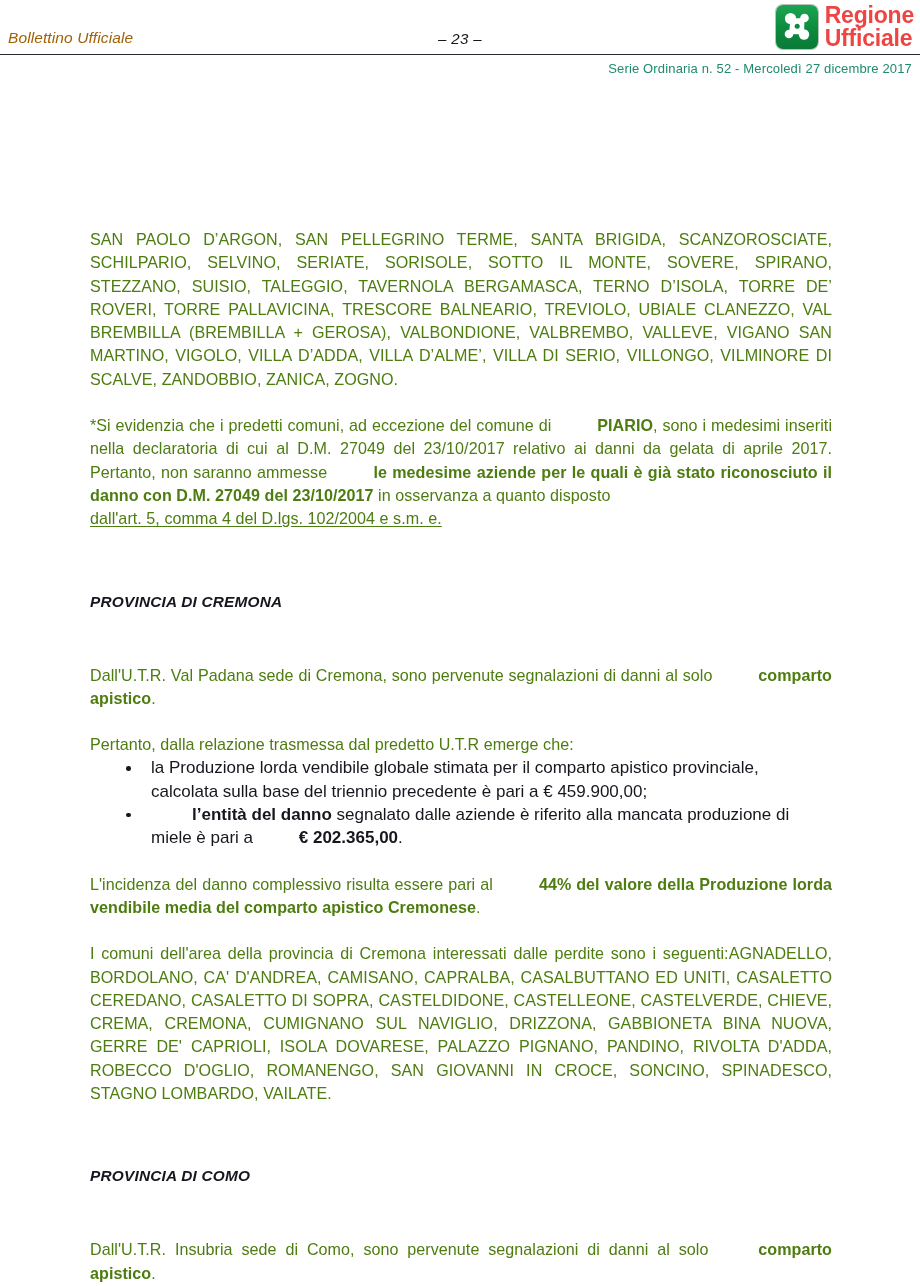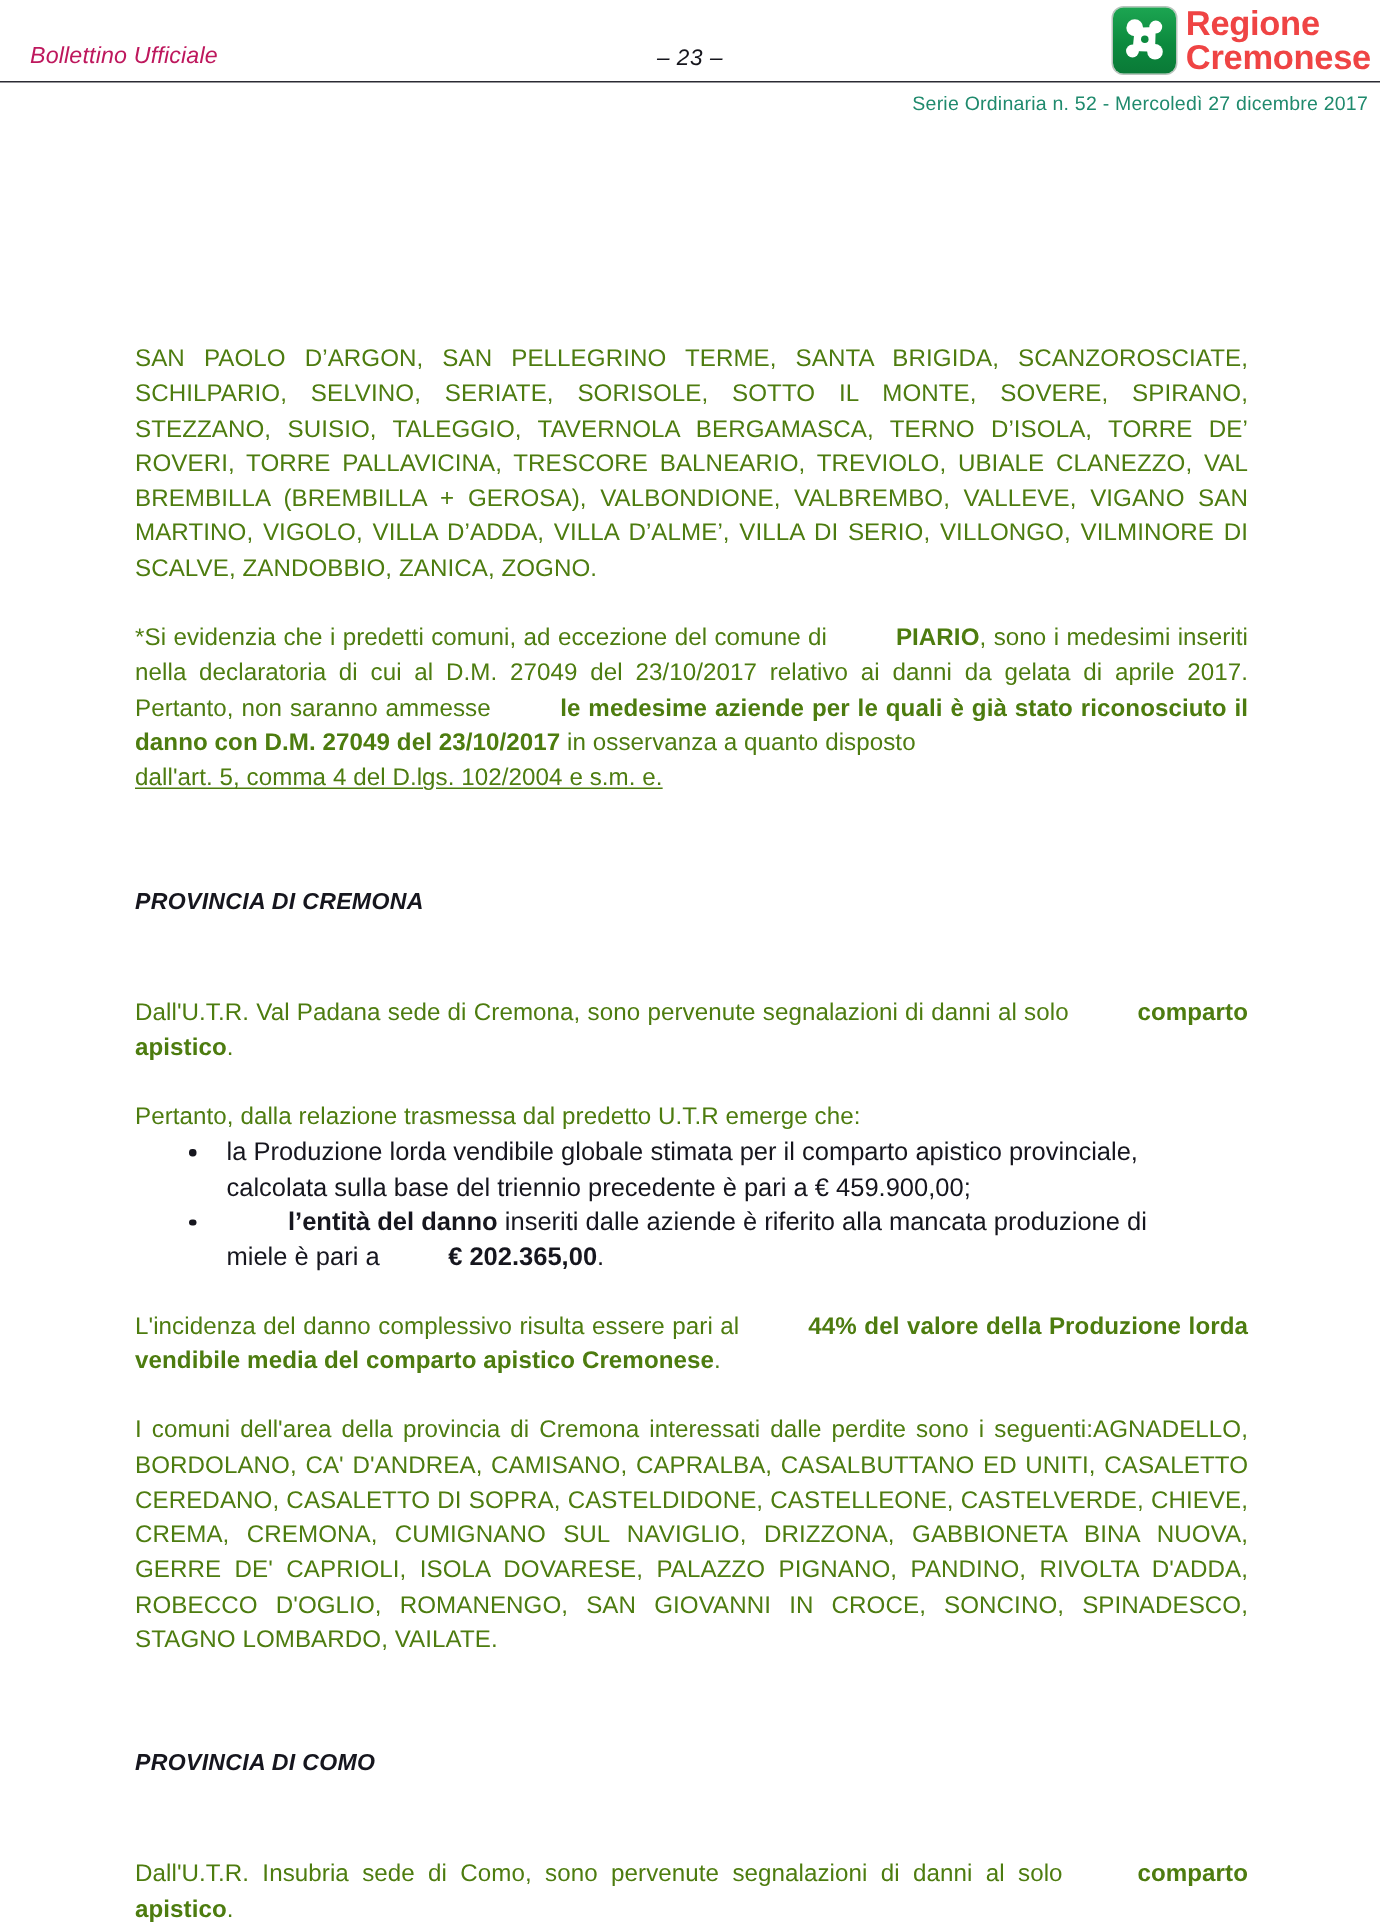--- a/index.html
+++ b/index.html
@@ -20,23 +20,22 @@
     height: 92px;
     width: 920px;
   }
   .bollettino {
     position: absolute;
     left: 8px;
     top: 29px;
     font-style: italic;
     font-size: 15.5px;
     letter-spacing: 0.1px;
-    color: #be185d;
+    color: #a16207;
     white-space: nowrap;
-    margin-left: 12px;
   }
   .page-number {
     position: absolute;
     left: 0;
     top: 30px;
     width: 920px;
     text-align: center;
     font-size: 15px;
     color: #15151c;
     letter-spacing: 0.4px;
@@ -166,21 +165,21 @@
           <path d="M14.5 13.5 L28.5 13.0 L28.0 29.5 L13.0 29.0 Z"></path>
           <circle cx="21.0" cy="21.0" r="6.2"></circle>
         </g>
         <g fill="#0c8a3e">
           <circle cx="21.2" cy="21.2" r="2.5"></circle>
         </g>
       </svg>
     </div>
     <div class="logo-text">
       <span>Regione</span>
-      <span>Cremonese</span>
+      <span>Ufficiale</span>
     </div>
   </div>
 
   <div class="header-rule"></div>
 
   <div class="serie-line">Serie Ordinaria n. 52 - Mercoledì 27 dicembre 2017</div>
 </div>
 
 <div class="content">
 
@@ -197,21 +196,21 @@
   <div class="spacer-lg"></div>
 
   <p class="para"><span>Dall'U.T.R. Val Padana sede di Cremona, sono pervenute segnalazioni di danni al solo </span><b>comparto apistico</b><span>.</span></p>
 
   <div class="spacer-sm"></div>
 
   <p class="para">Pertanto, dalla relazione trasmessa dal predetto U.T.R  emerge che:</p>
 
   <ul class="bullets">
     <li><span>la Produzione lorda vendibile globale stimata per il comparto apistico provinciale,</span><span class="lastline"><span>calcolata sulla base del triennio precedente è pari a  € </span><span>459.900,00;</span></span></li>
-    <li><b>l’entità del danno</b><span> inseriti dalle aziende è riferito alla mancata produzione di</span><span class="lastline"><span>miele è pari a  </span><b>€ 202.365,00</b><span>.</span></span></li>
+    <li><b>l’entità del danno</b><span> segnalato dalle aziende è riferito alla mancata produzione di</span><span class="lastline"><span>miele è pari a  </span><b>€ 202.365,00</b><span>.</span></span></li>
   </ul>
 
   <div class="spacer-sm"></div>
 
   <p class="para"><span>L'incidenza del danno complessivo risulta essere pari al </span><b>44% del valore della Produzione lorda vendibile media del comparto apistico Cremonese</b><span>.</span></p>
 
   <div class="spacer-sm"></div>
 
   <p class="para"><span>I comuni dell'area della provincia di Cremona interessati dalle perdite sono i seguenti:</span><span>AGNADELLO, BORDOLANO, CA' D'ANDREA, CAMISANO, CAPRALBA, CASALBUTTANO ED UNITI, CASALETTO CEREDANO, CASALETTO DI SOPRA, CASTELDIDONE, CASTELLEONE, CASTELVERDE, CHIEVE, CREMA, CREMONA, CUMIGNANO SUL NAVIGLIO, DRIZZONA, GABBIONETA BINA NUOVA, GERRE DE' CAPRIOLI, ISOLA DOVARESE, PALAZZO PIGNANO, PANDINO, RIVOLTA D'ADDA, ROBECCO D'OGLIO, ROMANENGO, SAN GIOVANNI IN CROCE, SONCINO, SPINADESCO, STAGNO LOMBARDO, VAILATE.</span></p>
 

